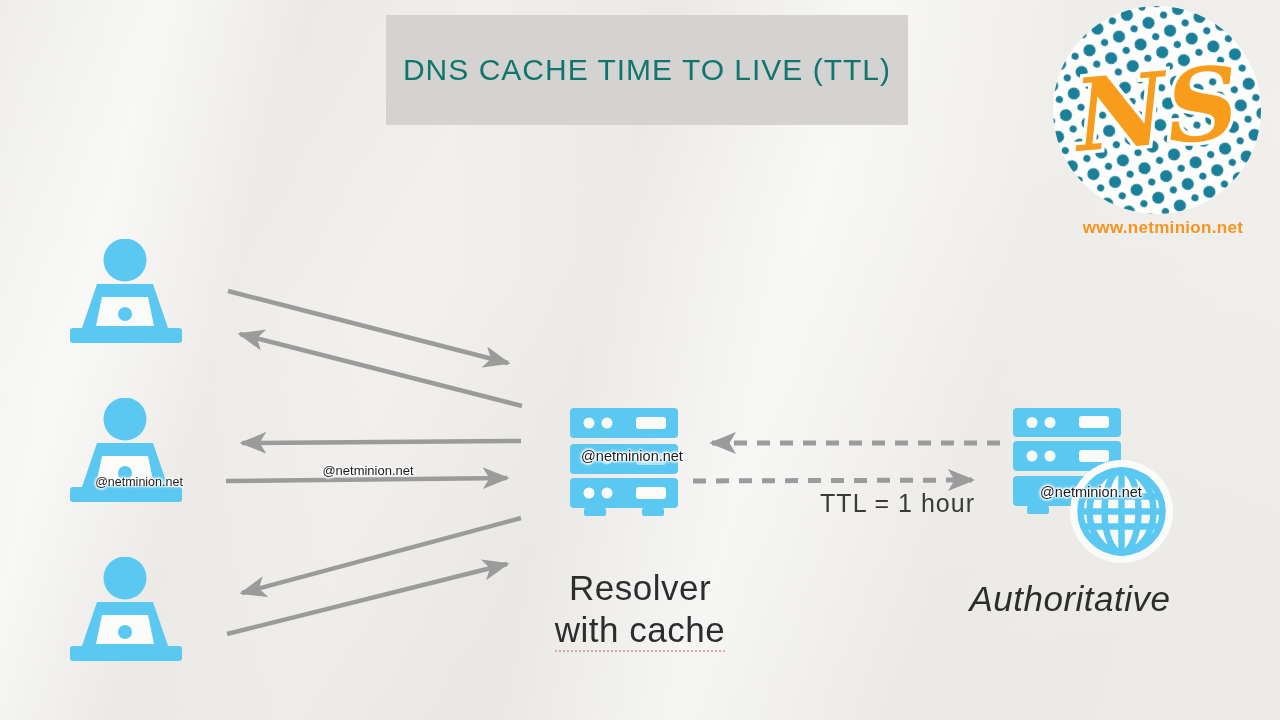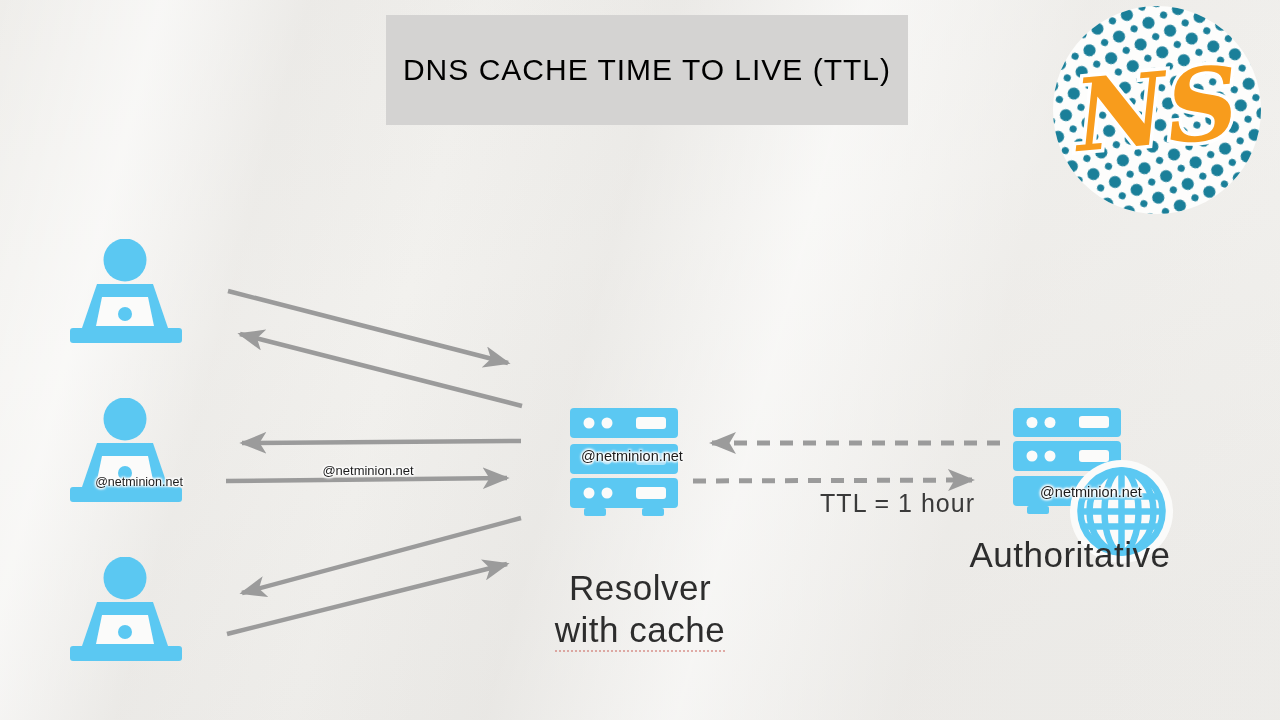--- a/index.html
+++ b/index.html
@@ -12,37 +12,37 @@
       linear-gradient(168deg, rgba(226,224,221,.22) 0%, rgba(255,255,255,0) 38%, rgba(221,219,216,.26) 88%);
   }
   .abs{position:absolute;}
 
   
   .banner{
     left:386px;top:15px;width:522px;height:110px;background:#d4d3d2;
     display:flex;align-items:center;justify-content:center;
   }
   .banner-text{
-    font-size:30px;font-weight:500;letter-spacing:1px;color:#000000;white-space:nowrap;
+    font-size:30px;font-weight:500;letter-spacing:1px;color:#0f766e;white-space:nowrap;
   }
 
   
   .logo-wrap{left:1050px;top:4px;width:226px;height:248px;}
   .logo-site{
     position:absolute;left:6px;top:214px;width:214px;text-align:center;
     color:#f7941d;font-weight:bold;font-size:17px;letter-spacing:.3px;
   }
 
   
   .big-label{
     text-align:center;color:#2d2d2d;font-size:35px;font-weight:300;
     letter-spacing:.5px;line-height:42px;white-space:nowrap;
   }
   .resolver-label{left:500px;top:567px;width:280px;}
-  .auth-label{left:940px;top:534px;width:260px;}
+  .auth-label{left:940px;top:578px;width:260px;font-style:italic;}
   .spell-underline{border-bottom:2px dotted rgba(198,80,70,.45);padding-bottom:1px;}
   .ttl-label{
     left:715px;top:489px;width:260px;text-align:right;
     font-size:25px;font-weight:300;color:#3a3a3a;letter-spacing:1px;white-space:nowrap;
   }
 
   
   .halo-label{
     color:#1c1c1c;white-space:nowrap;text-align:center;
     text-shadow:0 0 3px #fff,0 0 3px #fff,0 0 4px #fff,1px 1px 2px #fff,-1px -1px 2px #fff,1px -1px 2px #fff,-1px 1px 2px #fff;
@@ -68,20 +68,21 @@
       <defs>
         <pattern id="tealDots" width="23" height="23" patternUnits="userSpaceOnUse" patternTransform="rotate(20)">
           <circle cx="7" cy="7" r="6.1" fill="#1A7F99"></circle>
           <circle cx="18.5" cy="17.5" r="3.6" fill="#1A7F99"></circle>
         </pattern>
       </defs>
       <circle cx="107" cy="106" r="104" fill="#fdfdfc"></circle>
       <circle cx="107" cy="106" r="104" fill="url(#tealDots)"></circle>
       <text x="107" y="140" text-anchor="middle" font-family="DejaVu Serif, serif" font-style="italic" font-weight="bold" font-size="100" fill="#F89C1C" stroke="#ffffff" stroke-width="7" paint-order="stroke" transform="rotate(-5 107 107)">NS</text>
     </svg>
+    <div class="logo-site">www.netminion.net</div>
   </div>
 
   <svg class="abs" style="left:0;top:0" width="1280" height="720" viewBox="0 0 1280 720">
     <defs>
       <marker id="ah" markerUnits="strokeWidth" markerWidth="6.2" markerHeight="4.8" refX="5.4" refY="2.4" orient="auto">
         <path d="M0,0 L6,2.4 L0,4.8 L1.5,2.4 Z" fill="#9B9B9B"></path>
       </marker>
       <marker id="ahd" markerUnits="strokeWidth" markerWidth="5.6" markerHeight="4.4" refX="4.8" refY="2.2" orient="auto">
         <path d="M0,0 L5.4,2.2 L0,4.4 L1.3,2.2 Z" fill="#9B9B9B"></path>
       </marker>

